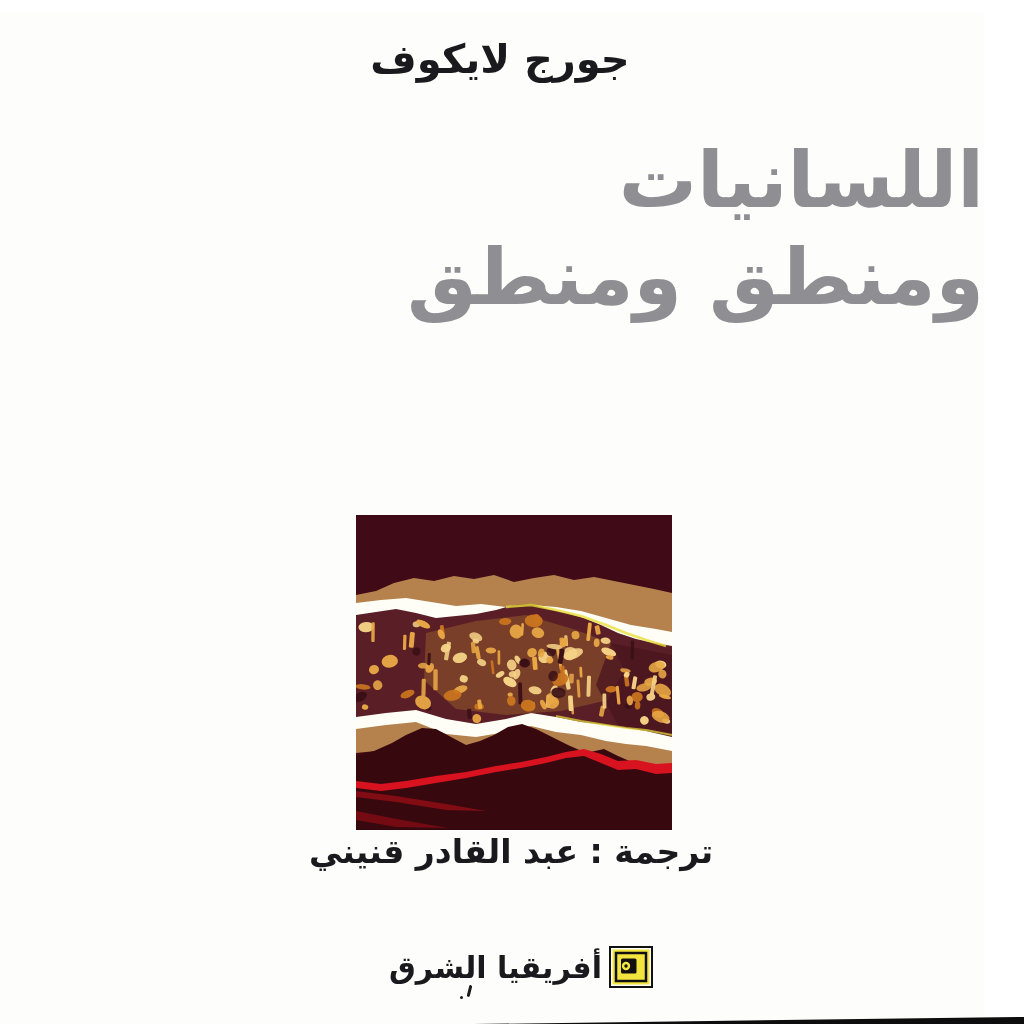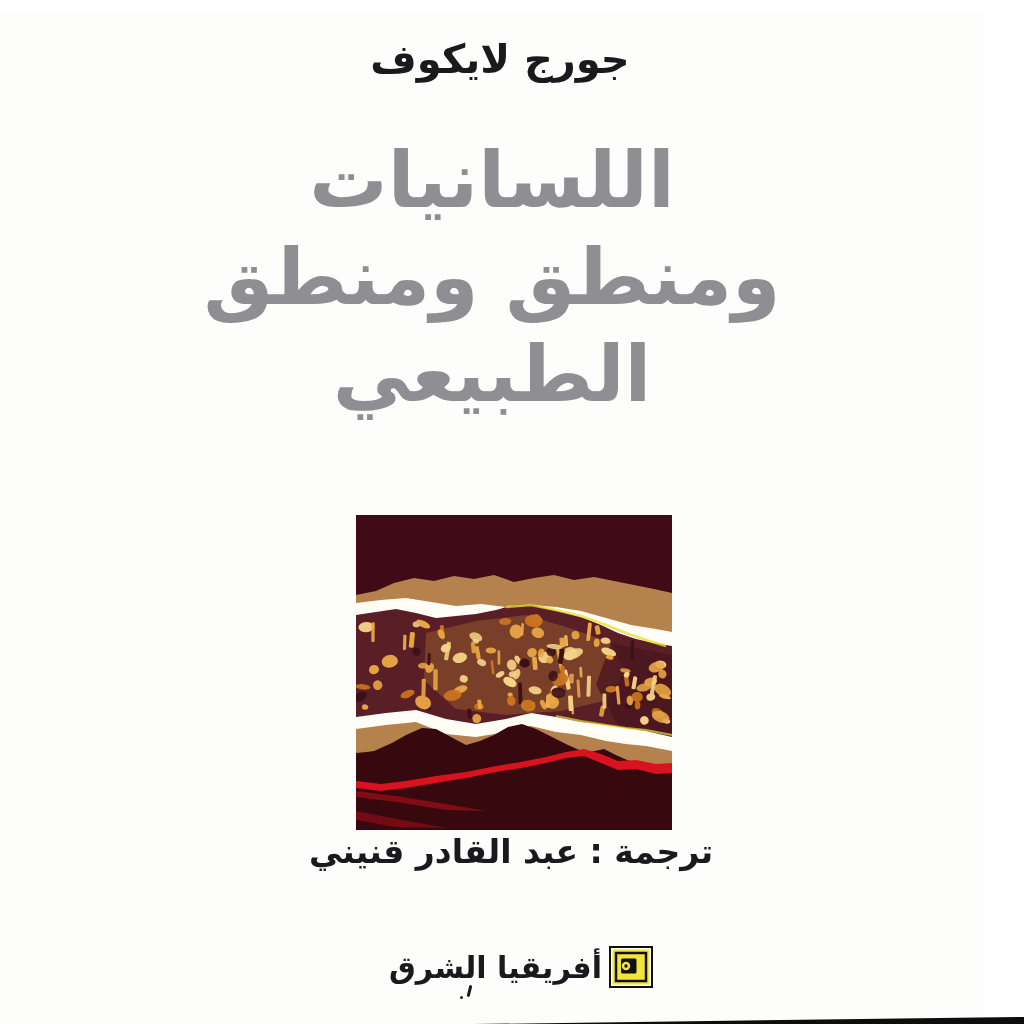--- a/index.html
+++ b/index.html
@@ -14,21 +14,20 @@
   }
   .author{
     position:absolute;top:24px;left:0;right:0;
     text-align:center;
     transform:translateX(8px);
     font-size:40px;font-weight:bold;
     color:var(--text-black,#1a1a1e);
   }
   .title{
     position:absolute;top:120px;left:0;right:0;
-    text-align:center;
     font-size:78px;line-height:97px;font-weight:bold;
     color:var(--title-gray,#8f8f93);
   }
   .artwork{
     position:absolute;left:356px;top:503px;width:316px;height:315px;
   }
   .artwork svg{display:block;width:100%;height:100%;}
   .translator{
     position:absolute;top:820px;left:0;right:0;
     text-align:center;transform:translateX(19px);
@@ -68,21 +67,20 @@
 </head>
 <body>
 
 <div class="cover">
 
   <div class="author" dir="rtl" lang="ar">جورج لايكوف</div>
 
   <div class="title" dir="rtl" lang="ar">
     <div>اللسانيات</div>
     <div>ومنطق ومنطق</div>
-    <div>الطبيعي</div>
   </div>
 
   <div class="artwork">
     <svg viewBox="0 0 316 315" xmlns="http://www.w3.org/2000/svg">
 
       <rect x="0" y="0" width="316" height="315" style="fill:var(--maroon)"></rect>
 
       <path style="fill:var(--tan)" d="M0,80 L20,76 L38,68 L58,63 L78,66 L98,61 L118,64 L138,60 L158,67 L178,63 L198,60 L218,65 L238,62 L258,66 L278,70 L298,74 L316,78 L316,145 L0,145 Z"></path>
 
       <path style="fill:var(--white-band)" d="M0,88 L25,85 L50,83 L75,87 L100,91 L125,89 L150,92 L175,90 L200,92 L225,96 L250,103 L275,110 L300,114 L316,117 L316,165 L0,165 Z"></path>

